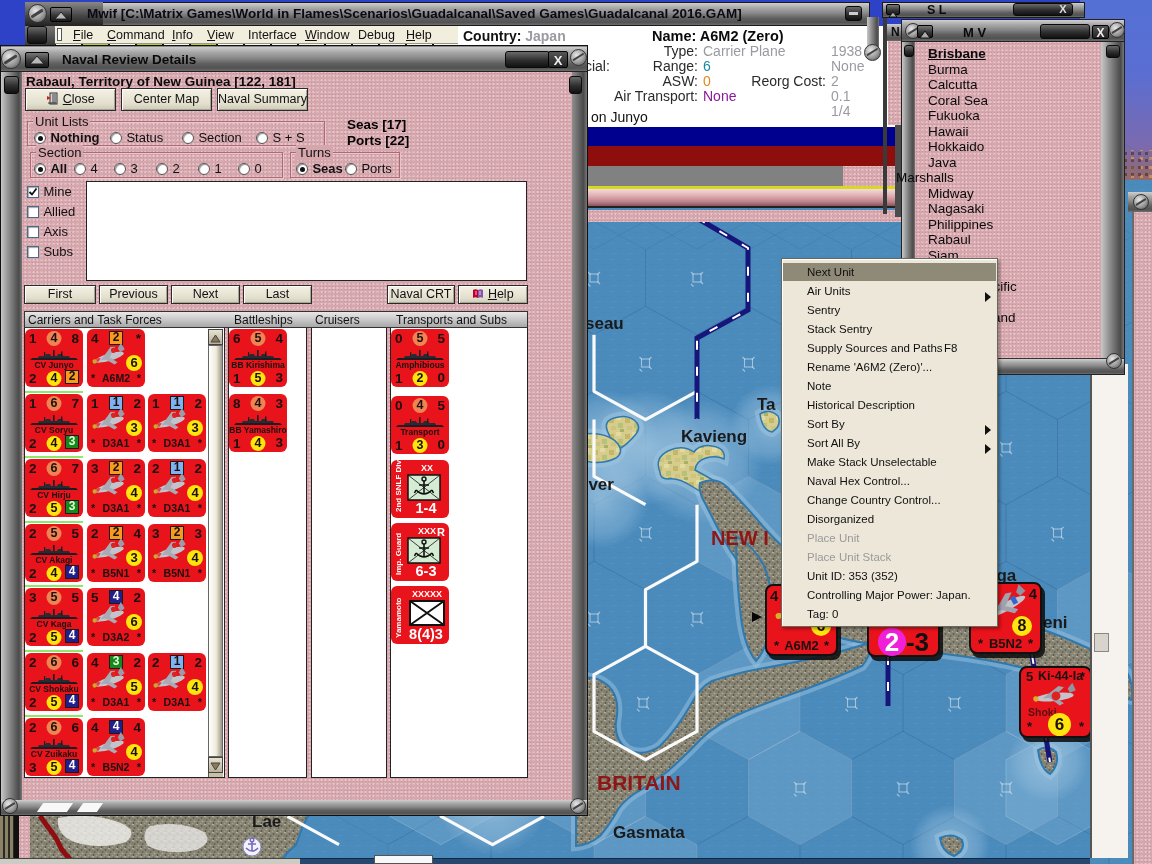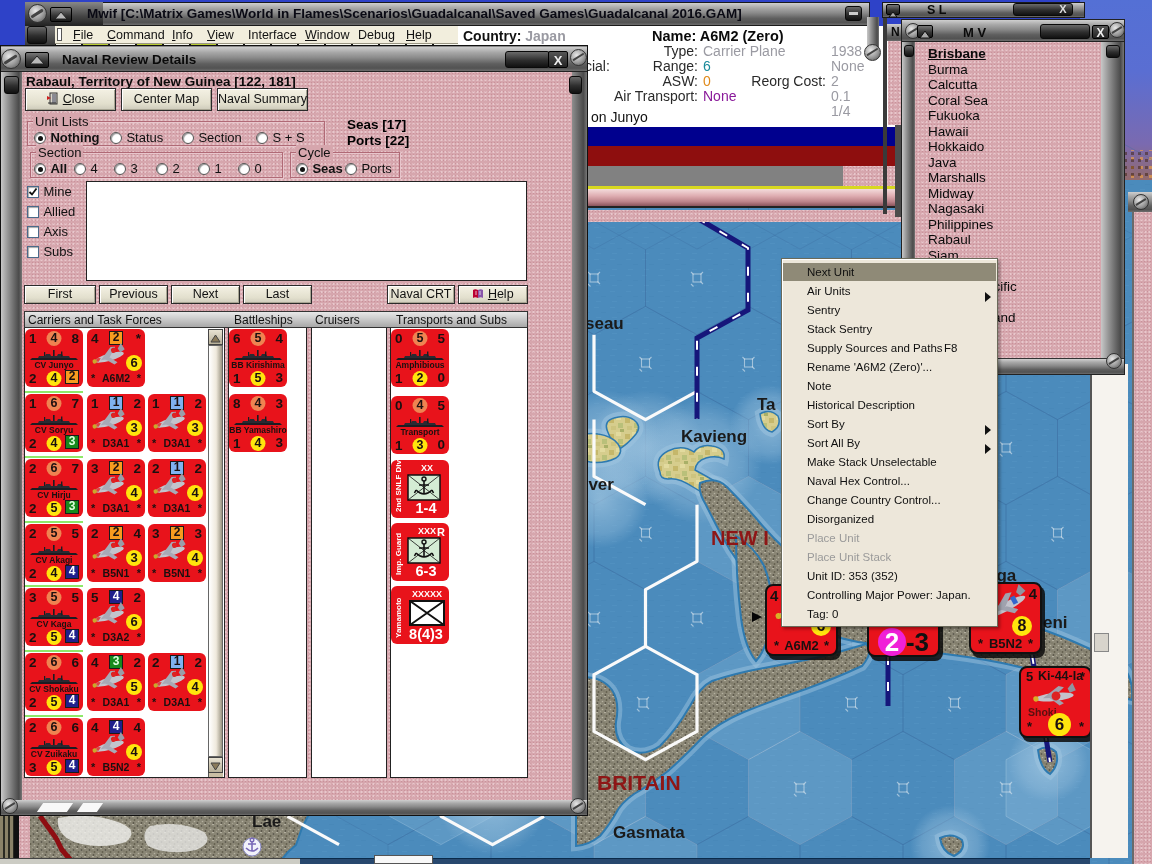--- a/index.html
+++ b/index.html
@@ -455,21 +455,21 @@
     <div class="abs scrw" style="left:905px;top:355px;width:15px;height:15px;z-index:17"></div>
     <div class="abs scrw" style="left:1106px;top:353px;width:16px;height:16px;z-index:17"></div>
     <div class="mvi" style="left:928px;top:46px;font-weight:bold;text-decoration:underline;z-index:16">Brisbane</div>
     <div class="mvi" style="left:928px;top:61.5px;z-index:16">Burma</div>
     <div class="mvi" style="left:928px;top:77.0px;z-index:16">Calcutta</div>
     <div class="mvi" style="left:928px;top:92.5px;z-index:16">Coral Sea</div>
     <div class="mvi" style="left:928px;top:108.0px;z-index:16">Fukuoka</div>
     <div class="mvi" style="left:928px;top:123.5px;z-index:16">Hawaii</div>
     <div class="mvi" style="left:928px;top:139.0px;z-index:16">Hokkaido</div>
     <div class="mvi" style="left:928px;top:154.5px;z-index:16">Java</div>
-    <div class="mvi" style="left:928px;top:170.0px;z-index:16">Marshalls</div>
+    <div class="mvi" style="left:896px;top:170.0px;z-index:16">Marshalls</div>
     <div class="mvi" style="left:928px;top:185.5px;z-index:16">Midway</div>
     <div class="mvi" style="left:928px;top:201.0px;z-index:16">Nagasaki</div>
     <div class="mvi" style="left:928px;top:216.5px;z-index:16">Philippines</div>
     <div class="mvi" style="left:928px;top:232.0px;z-index:16">Rabaul</div>
     <div class="mvi" style="left:928px;top:247.5px;z-index:16">Siam</div>
     <div class="mvi" style="left:928px;top:263.0px;z-index:16">Solomons</div>
     <div class="mvi" style="left:938px;top:278.5px;z-index:16">South Pacific</div>
     <div class="mvi" style="left:928px;top:294.0px;z-index:16">Truk</div>
     <div class="mvi" style="left:936px;top:309.5px;z-index:16">New Zealand</div>
 <div class="abs" style="left:0;top:45px;width:588px;height:771px;background:#8a8a8a;border:1px solid #111;z-index:20"></div>
@@ -512,21 +512,21 @@
       <div class="abs b" style="left:347px;top:133px;font-size:13.5px">Ports [22]</div>
       <div class="abs gb" style="left:30px;top:152px;width:253px;height:26px"></div>
       <div class="abs lbl" style="left:36px;top:145px;background:#d6a6ad;padding:0 2px">Section</div>
       <div class="abs" style="left:34px;top:159px;white-space:nowrap"><span class="rad on"></span> <span class="lbl" style="font-weight:bold;">All</span></div>
       <div class="abs" style="left:74px;top:159px;white-space:nowrap"><span class="rad"></span> <span class="lbl" style="">4</span></div>
       <div class="abs" style="left:114px;top:159px;white-space:nowrap"><span class="rad"></span> <span class="lbl" style="">3</span></div>
       <div class="abs" style="left:156px;top:159px;white-space:nowrap"><span class="rad"></span> <span class="lbl" style="">2</span></div>
       <div class="abs" style="left:198px;top:159px;white-space:nowrap"><span class="rad"></span> <span class="lbl" style="">1</span></div>
       <div class="abs" style="left:238px;top:159px;white-space:nowrap"><span class="rad"></span> <span class="lbl" style="">0</span></div>
       <div class="abs gb" style="left:290px;top:152px;width:110px;height:26px"></div>
-      <div class="abs lbl" style="left:296px;top:145px;background:#d6a6ad;padding:0 2px">Cycle</div>
+      <div class="abs lbl" style="left:296px;top:145px;background:#d6a6ad;padding:0 2px">Turns</div>
       <div class="abs" style="left:296px;top:159px;white-space:nowrap"><span class="rad on"></span> <span class="lbl" style="font-weight:bold;">Seas</span></div>
       <div class="abs" style="left:345px;top:159px;white-space:nowrap"><span class="rad"></span> <span class="lbl" style="">Ports</span></div>
       <div class="abs" style="left:27px;top:184px;white-space:nowrap"><span class="chk" style="position:relative"><svg width="10" height="10" viewBox="0 0 10 10" style="position:absolute;left:0;top:0">
             <path d="M1.5,5 L4,7.5 L8.5,1.5" stroke="#111" stroke-width="1.8" fill="none"></path>
           </svg></span> <span class="lbl" style=";vertical-align:2px">Mine</span></div>
       <div class="abs" style="left:27px;top:204px;white-space:nowrap"><span class="chk" style="position:relative"></span> <span class="lbl" style=";vertical-align:2px">Allied</span></div>
       <div class="abs" style="left:27px;top:224px;white-space:nowrap"><span class="chk" style="position:relative"></span> <span class="lbl" style=";vertical-align:2px">Axis</span></div>
       <div class="abs" style="left:27px;top:244px;white-space:nowrap"><span class="chk" style="position:relative"></span> <span class="lbl" style=";vertical-align:2px">Subs</span></div>
       <div class="abs" style="left:86px;top:181px;width:441px;height:100px;background:#fff;border:1px solid #222"></div>
       <div class="abs btn" style="left:24px;top:285px;width:72px;height:19px;line-height:17px;font-size:12.5px">First</div>

